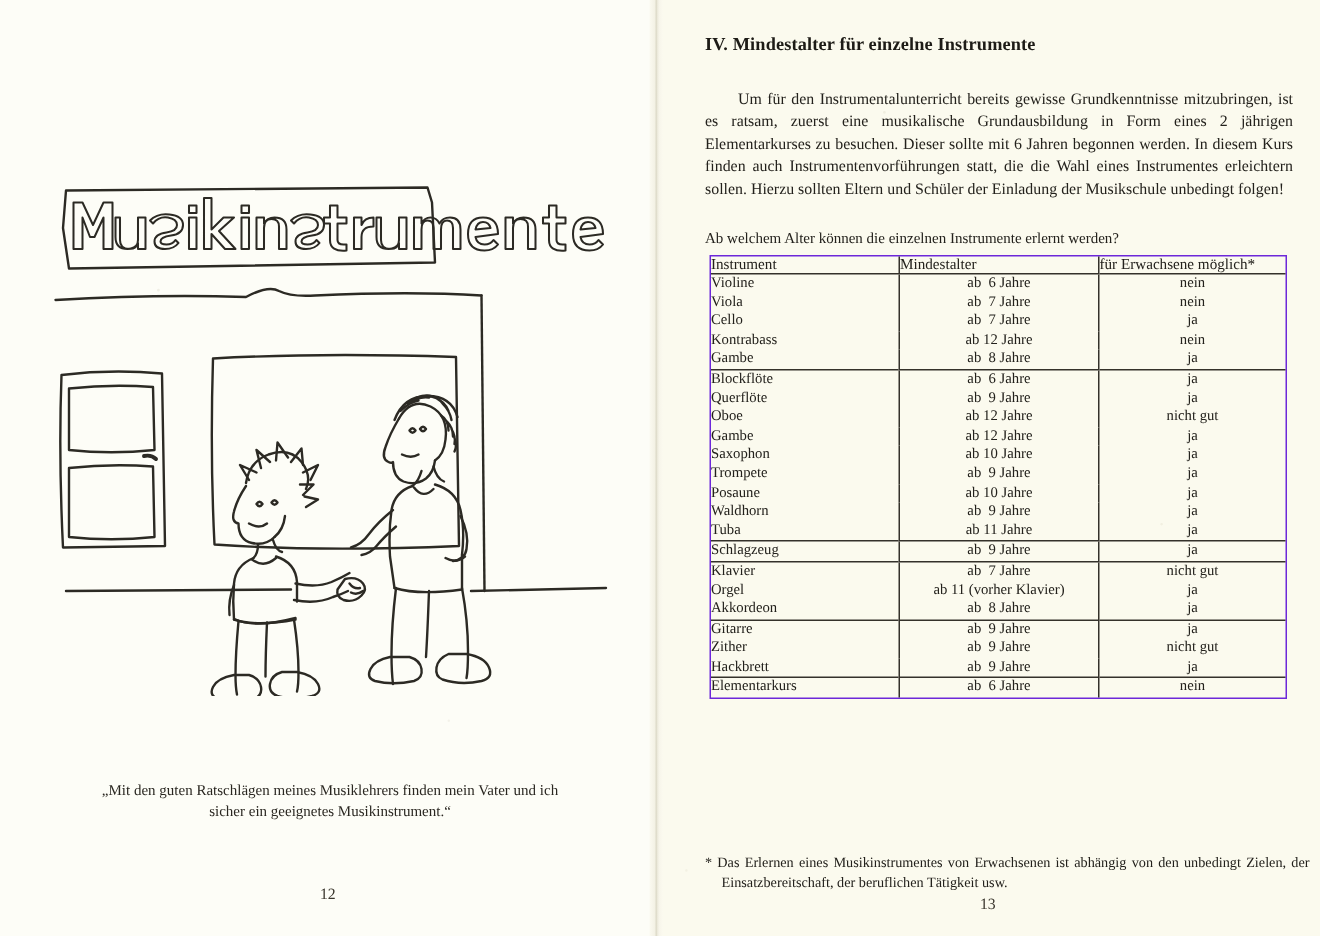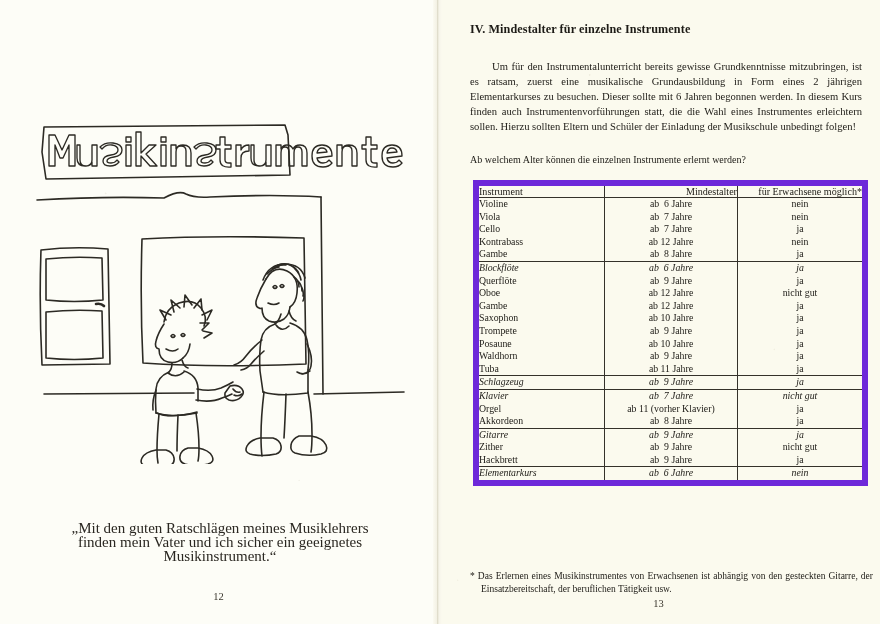--- a/index.html
+++ b/index.html
@@ -29,51 +29,51 @@
       radial-gradient(circle at 88% 56%,rgba(170,160,130,.24) 0 .5px,transparent 1.1px),
       radial-gradient(circle at 52% 93%,rgba(170,160,130,.20) 0 .5px,transparent 1.1px),
       radial-gradient(circle at 77% 38%,rgba(170,160,130,.18) 0 .5px,transparent 1px);
   }
 
   
   #illustration{position:absolute;left:14px;top:104px;width:410px;height:360px;}
   #illustration svg{display:block;width:100%;height:100%;}
 
   #caption{position:absolute;left:60px;top:521px;width:320px;
-    text-align:center;font-size:15px;line-height:14px;color:#2a2721;}
+    text-align:center;font-size:10px;line-height:14px;color:#2a2721;}
 
   .folio{position:absolute;font-size:10.5px;color:#3a362d;}
   #folio-left{left:0;width:437px;top:591px;text-align:center;}
   #folio-right{left:437px;width:443px;top:598px;text-align:center;}
 
   
   #heading{position:absolute;left:470px;top:22px;width:390px;
     font-weight:bold;font-size:12.2px;letter-spacing:.1px;color:#1d1b16;}
   #intro{position:absolute;left:470px;top:48px;width:392px;
     font-size:10.6px;line-height:15.1px;text-align:justify;color:#23211c;
     text-indent:22px;}
   #question{position:absolute;left:470px;top:142px;width:392px;
     font-size:10px;line-height:15px;color:#23211c;}
 
   
-  #age-table{position:absolute;left:473px;top:180px;width:383px;
-    border:6px solid #6d28d9;border-collapse:collapse;}
+  #age-table{position:absolute;left:473px;top:170px;width:383px;
+    border:1px solid #6d28d9;border-collapse:collapse;}
   #age-table table{width:100%;border-collapse:collapse;font-size:9.8px;color:#23211c;}
   #age-table th,#age-table td{padding:0;}
-  .th-cell{font-weight:normal;padding:7px 0 7px 0;text-align:right;
+  .th-cell{font-weight:normal;padding:7px 0 7px 0;text-align:left;
     border-bottom:1px solid #34312a;font-size:10.1px;}
   .th-cell.c0{text-align:left;padding-left:14px;}
   .col-sep{border-left:1px solid #34312a;}
   .cell{padding:1.1px 0;line-height:12.6px;}
   .c0{text-align:left;padding-left:19px;}
   .c1{text-align:center;}
   .c2{text-align:center;}
   .grp-top td{padding-top:5px;}
   .grp-bot td{padding-bottom:5px;}
-  .grp-sep td{border-top:1px solid #34312a;font-style:italic;}
+  .grp-sep td{border-top:1px solid #34312a;}
 
   #footnote{position:absolute;left:470px;top:560px;width:392px;
     font-size:9.5px;line-height:13.4px;text-align:justify;color:#23211c;
     padding-left:11px;text-indent:-11px;}
 </style>
 </head>
 <body>
 
 <div id="spread">
 
@@ -345,17 +345,17 @@
           </tr>
           <tr class="grp-top grp-sep grp-bot">
             <td class="cell c0" style="white-space: pre;">Elementarkurs</td>
             <td class="cell c1 col-sep" style="white-space: pre;">ab  6 Jahre</td>
             <td class="cell c2 col-sep" style="white-space: pre;">nein</td>
           </tr>
         </tbody>
     </table>
   </div>
 
-  <p id="footnote">* Das Erlernen eines Musikinstrumentes von Erwachsenen ist abhängig von den gesteckten Gitarre, der Einsatzbereitschaft, der beruflichen Tätigkeit usw.</p>
+  <p id="footnote">* Das Erlernen eines Musikinstrumentes von Erwachsenen ist abhängig von den unbedingt Zielen, der Einsatzbereitschaft, der beruflichen Tätigkeit usw.</p>
   <div class="folio" id="folio-right">13</div>
 
   <div id="speckle"></div>
 </div>
 
 </body></html>

